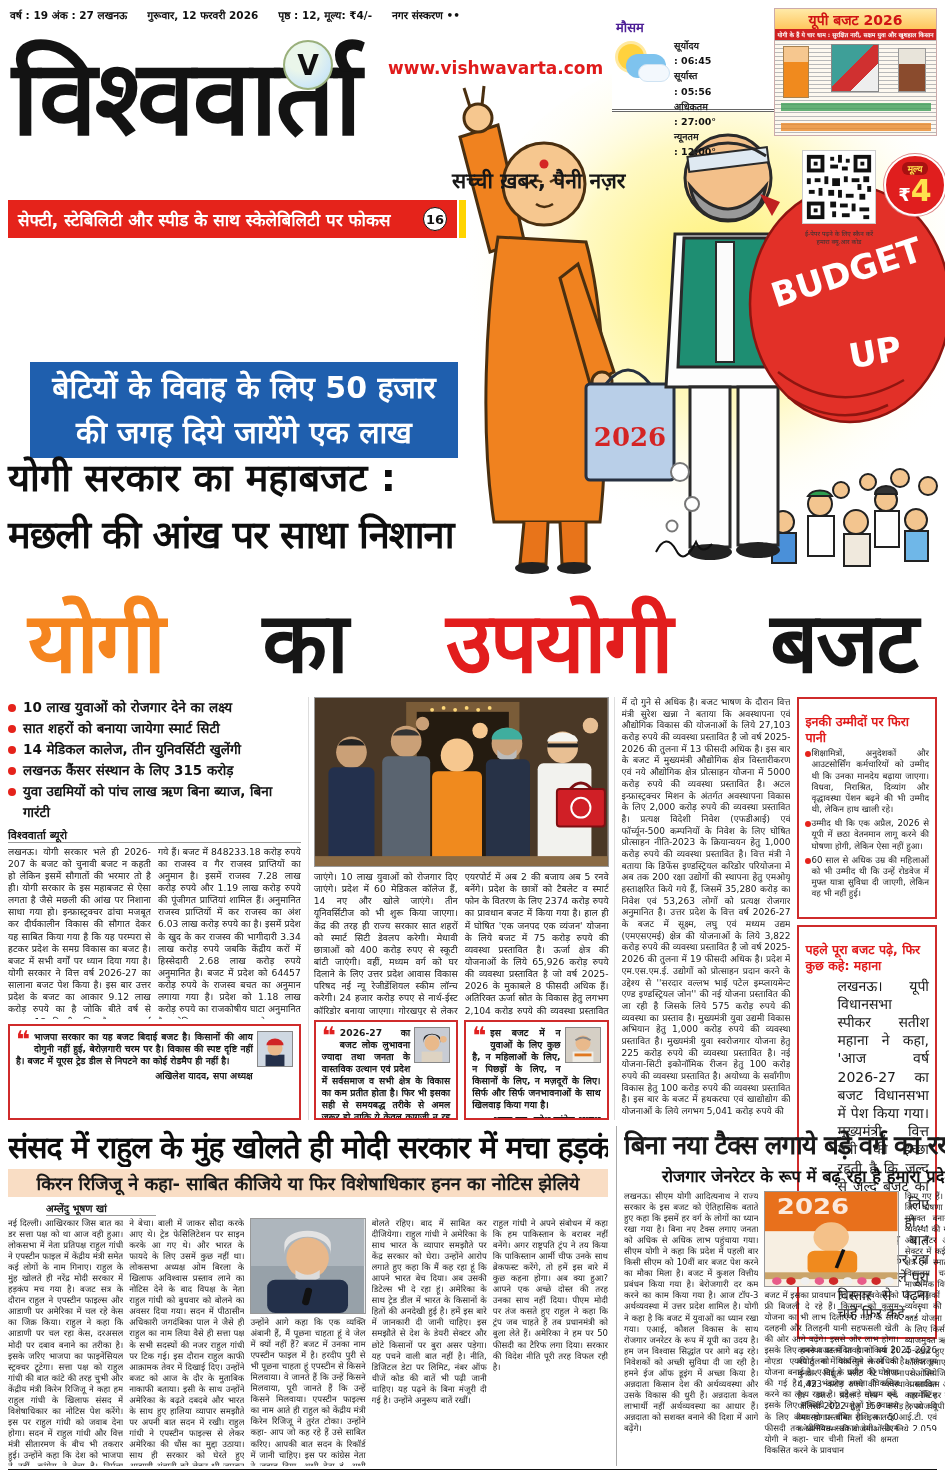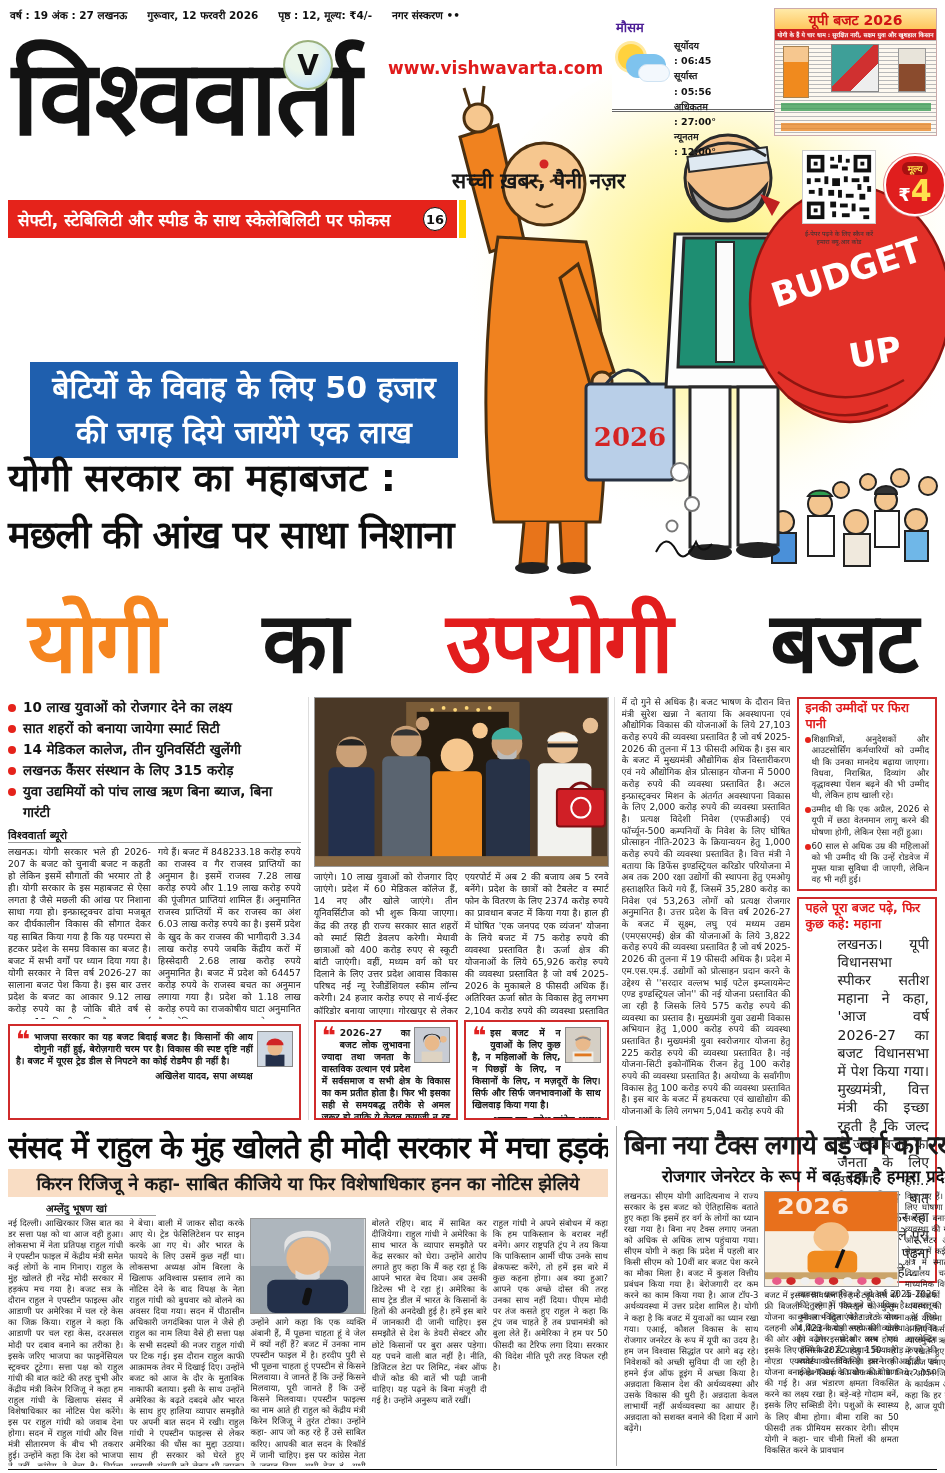--- a/index.html
+++ b/index.html
@@ -76,21 +76,21 @@
   .c3-text { font-size:9px; text-align:justify; line-height:1.3; height:100%; overflow:hidden; }
 
   .quote-box { border:2px solid #cf2b2b; padding:5px 6px 4px; position:relative; margin-top:5px; overflow:hidden; }
   .quote-box .qtext { font-size:9.2px; font-weight:bold; line-height:1.3; text-align:justify; }
   .quote-box .qmark { color:#e02020; font-size:24px; font-weight:bold; float:left; line-height:.8; margin-right:4px; }
   .quote-box .qattr { text-align:right; font-weight:bold; font-size:9.3px; margin-top:2px; }
   .quote-box .qavatar { float:right; width:36px; height:36px; border:1px solid #888; margin:0 0 2px 4px; }
   .quote-row { display:flex; gap:6px; margin-top:5px; }
   .quote-row .quote-box { flex:1; margin-top:0; }
 
-  .side-box { border:2px solid #cf2b2b; padding:1px 6px; margin-bottom:6px; overflow:hidden; }
+  .side-box { border:2px solid #cf2b2b; padding:15px 6px; margin-bottom:6px; overflow:hidden; }
   .side-box h3 { color:#e01b1b; font-size:12.5px; line-height:1.25; margin-bottom:3px; }
   .side-box .sb-item { display:flex; gap:0; font-size:8.6px; line-height:1.3; text-align:justify; margin-bottom:3px; }
   .side-box .sb-dot { width:6px; height:6px; min-width:6px; border-radius:50%; background:#e5231b; margin-top:3px; }
   .side-box .sb-body { font-size:14px; line-height:1.3; text-align:justify;margin-left:32px; }
   .c4-text { font-size:8.6px; line-height:1.3; text-align:justify; overflow:hidden; height:86px; }
 
   
   .bottom { display:flex; gap:8px; padding:0 8px; height:340px; }
   .art-left { width:600px; display:flex; flex-direction:column; }
   .art-right { flex:1; border-left:1px solid #aaa; padding-left:7px; display:flex; flex-direction:column; }

